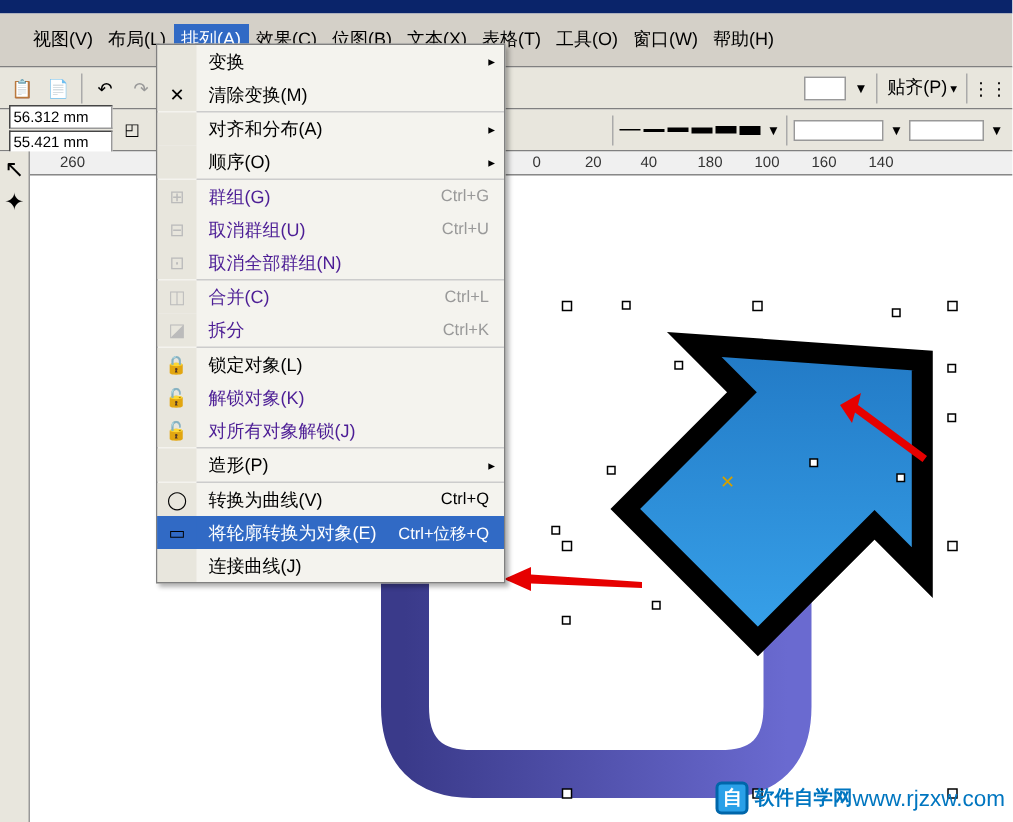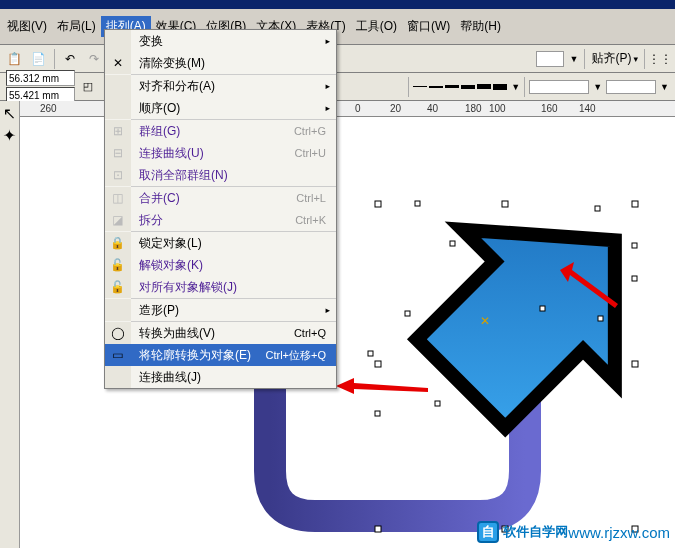--- a/index.html
+++ b/index.html
@@ -1,18 +1,18 @@
 <!DOCTYPE html>
 <html><head>
 <meta charset="utf-8">
 <style>
   * { box-sizing: border-box; margin: 0; padding: 0; font-family: "Microsoft YaHei", sans-serif; }
   body { width: 675px; height: 548px; background: #fff; overflow: hidden; position: relative; }
   .titlebar { background: #0a246a; height: 9px; }
-  .menubar { background: #d4d0c8; height: 36px; display: flex; align-items: center; font-size: 12px; padding-left: 2px; border-bottom: 1px solid #808080; }
+  .menubar { background: #d4d0c8; height: 36px; display: flex; align-items: center; font-size: 12px; padding-left: 17px; border-bottom: 1px solid #808080; }
   .menubar span { padding: 2px 5px; cursor: default; }
   .menubar span.active { background: #316ac5; color: #fff; }
   .toolbar { background: #e8e6dd; height: 28px; display: flex; align-items: center; gap: 6px; padding: 0 6px; border-bottom: 1px solid #808080; font-size: 12px; }
   .tb-icon { width: 18px; height: 18px; display: inline-flex; align-items: center; justify-content: center; border: 1px solid transparent; }
   .tb-sep { width: 1px; height: 20px; background: #aaa; }
   .tb-swatch { width: 28px; height: 16px; background: #fff; border: 1px solid #999; }
   .tb-drop { display: flex; align-items: center; gap: 2px; }
   .toolbar2 { background: #e8e6dd; height: 28px; display: flex; align-items: center; gap: 4px; padding: 0 6px; border-bottom: 1px solid #808080; font-size: 11px; }
   .dim-box { width: 69px; height: 16px; background: #fff; border: 1px inset #999; font-size: 10px; padding: 0 2px; display: flex; align-items: center; }
   .dims { display: flex; flex-direction: column; gap: 1px; }
@@ -102,21 +102,21 @@
   <div style="width:50px;height:14px;border:1px solid #999;background:#fff"></div>
   <span style="font-size:9px">▼</span>
 </div>
 
 <div class="ruler-h">
   <span class="tick" style="left:40px">260</span>
   <span class="tick" style="left:355px">0</span>
   <span class="tick" style="left:390px">20</span>
   <span class="tick" style="left:427px">40</span>
   <span class="tick" style="left:465px">180</span>
-  <span class="tick" style="left:489px">100</span>
+  <span class="tick" style="left:503px">100</span>
   <span class="tick" style="left:541px">160</span>
   <span class="tick" style="left:579px">140</span>
 </div>
 
 <div class="side-toolbar">
   <span class="st-icon">↖</span>
   <span class="st-icon">✦</span>
 </div>
 
 <svg class="canvas-svg" width="655" height="447">
@@ -184,21 +184,21 @@
       <div class="arrow">▸</div>
   </div>
   <div class="sep"></div>
   <div class="row">
     <div class="iconcol" style="color:#bbb">⊞</div>
       <div class="label disabled">群组(G)</div>
       <div class="shortcut disabled">Ctrl+G</div>
   </div>
   <div class="row">
     <div class="iconcol" style="color:#bbb">⊟</div>
-      <div class="label disabled">连接曲线(U)</div>
+      <div class="label disabled">取消群组(U)</div>
       <div class="shortcut disabled">Ctrl+U</div>
   </div>
   <div class="row">
     <div class="iconcol" style="color:#bbb">⊡</div>
       <div class="label disabled">取消全部群组(N)</div>
   </div>
   <div class="sep"></div>
   <div class="row">
     <div class="iconcol" style="color:#bbb">◫</div>
       <div class="label disabled">合并(C)</div>

